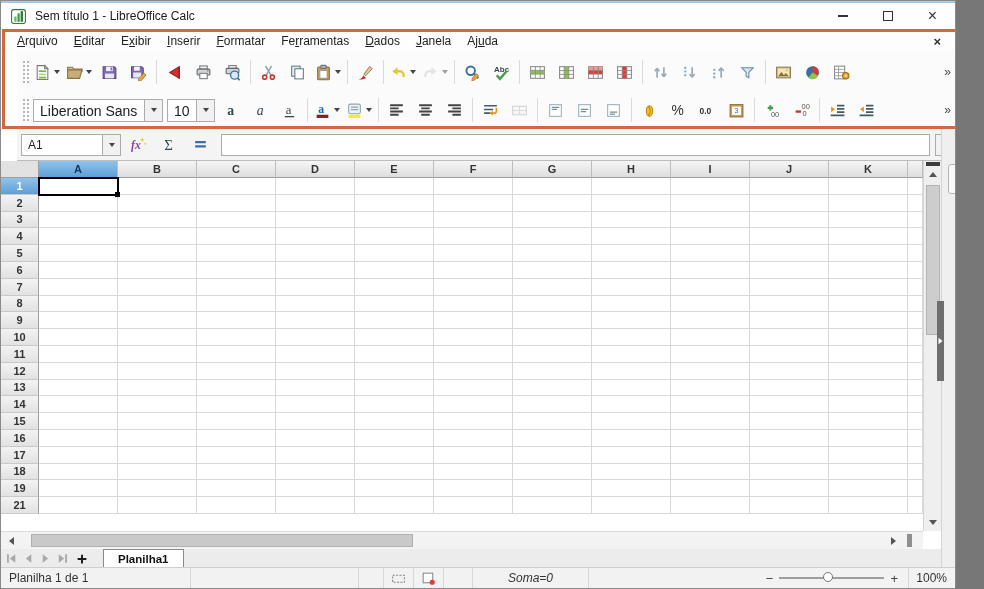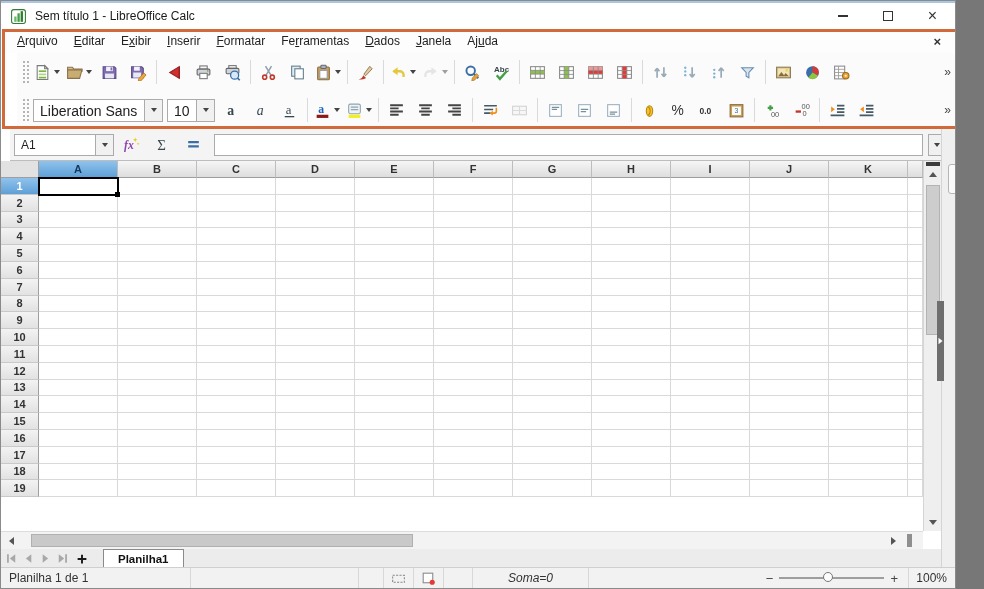--- a/index.html
+++ b/index.html
@@ -35,21 +35,21 @@
   .tbtn{height:30px;padding:0 3px;min-width:29px;display:flex;align-items:center;justify-content:center;border-radius:2px;}
   .tbtn.dis{filter:grayscale(1);opacity:.5;}
   .caret{width:0;height:0;border-left:3.5px solid transparent;border-right:3.5px solid transparent;
     border-top:4px solid #444;margin-left:3px;}
   .sep{width:1px;height:24px;background:#dadada;margin:0 3px;flex:0 0 1px;}
   .overflow{position:absolute;right:4px;top:50%;transform:translateY(-50%);font-size:12px;color:#444;}
   .combo{height:23px;background:#fff;border:1px solid #ababab;display:flex;align-items:stretch;font-size:14px;margin:0 2px;}
   .combo .val{padding:3px 6px 0 6px;flex:1;white-space:nowrap;overflow:hidden;}
   .combo .cbtn{width:18px;border-left:1px solid #ababab;background:#f1f1f1;display:flex;align-items:center;justify-content:center;}
   
-  .formulabar{position:absolute;top:128px;left:9px;width:940px;height:32px;background:#f4f4f4;
+  .formulabar{position:absolute;top:128px;left:16px;width:940px;height:32px;background:#f4f4f4;
     border-bottom:1px solid #bdbdbd;display:flex;align-items:center;padding:0 4px;gap:3px;}
   .namebox{width:100px;height:22px;background:#fff;border:1px solid #ababab;display:flex;align-items:stretch;font-size:12px;}
   .namebox .val{flex:1;padding:3px 6px 0 6px;}
   .namebox .cbtn{width:18px;border-left:1px solid #ababab;background:#f1f1f1;display:flex;align-items:center;justify-content:center;}
   .fbtn{width:28px;height:26px;display:flex;align-items:center;justify-content:center;}
   .finput{flex:1;height:22px;border:1px solid #ababab;background:#fff;font:12px "Liberation Sans",sans-serif;padding:0 4px;margin-left:4px;}
   .fexpand{width:18px;height:22px;display:flex;align-items:center;justify-content:center;background:#f1f1f1;border:1px solid #ababab;margin-left:2px;}
   
   #grid{position:absolute;top:160px;left:0;width:922px;height:370px;background:#fff;overflow:hidden;}
   .chrow{display:flex;height:17px;}
@@ -928,20 +928,35 @@
         <span class="cell"></span>
         <span class="cell"></span>
         <span class="cell"></span>
         <span class="cell"></span>
         <span class="cell"></span>
         <span class="cell"></span>
         <span class="cell"></span>
         <span class="cell"></span>
         <span class="cell partial"></span>
       </div>
+      <div class="grow">
+        <span class="rh">21</span>
+        <span class="cell"></span>
+        <span class="cell"></span>
+        <span class="cell"></span>
+        <span class="cell"></span>
+        <span class="cell"></span>
+        <span class="cell"></span>
+        <span class="cell"></span>
+        <span class="cell"></span>
+        <span class="cell"></span>
+        <span class="cell"></span>
+        <span class="cell"></span>
+        <span class="cell partial"></span>
+      </div>
     </div>
   <div id="cellcursor">
       <span class="handle"></span>
     </div>
 
   <div id="vscroll">
     <span class="vsplit"></span>
     <span class="sarrow" style="top:5px;">
         <span class="tri-up"></span>
       </span>

